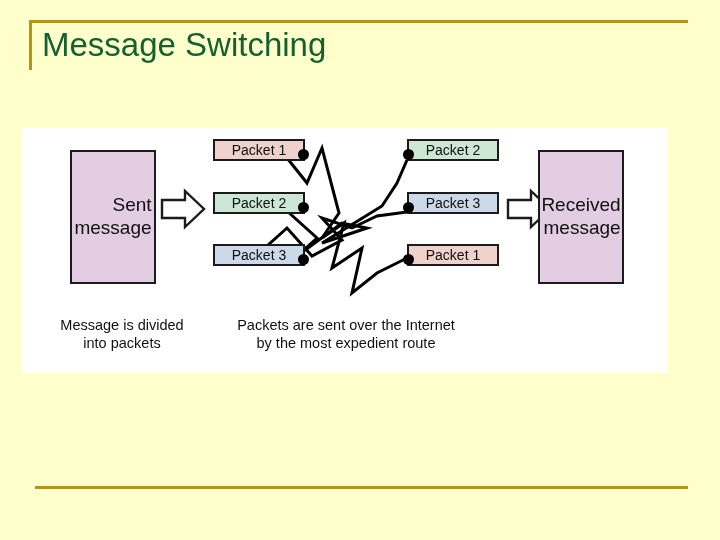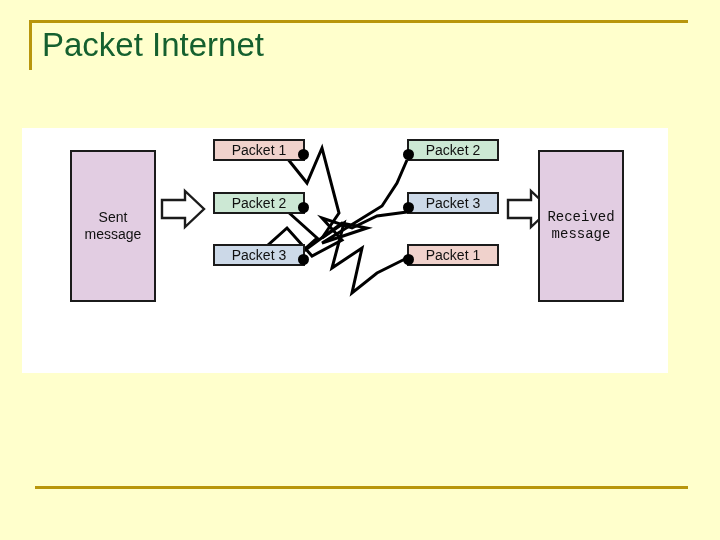--- a/index.html
+++ b/index.html
@@ -66,23 +66,24 @@
     align-items: center;
     justify-content: center;
     text-align: center;
     color: #101010;
     font-size: 14px;
     line-height: 1.2;
   }
 
   .msg-box {
     width: 86px;
-    height: 152px;
+    height: 134px;
     background: #e2cde2;
-    font-size: 14px;
+    font-size: 19px;
+    text-align: right;
   }
 
   .packet-box {
     width: 92px;
     height: 22px;
     font-size: 14px;
   }
 
   .dot {
     position: absolute;
@@ -107,21 +108,21 @@
     top: 0;
     width: 646px;
     height: 245px;
     pointer-events: none;
   }
 </style>
 </head>
 <body>
 
 <div id="title-area"></div>
-<h1 id="slide-title">Packet Internet</h1>
+<h1 id="slide-title">Message Switching</h1>
 
 <div id="diagram-panel">
 
   <svg id="routes-svg" viewBox="0 0 646 245">
     <g fill="none" stroke="#000000" stroke-width="3" stroke-linejoin="miter" stroke-linecap="butt">
 
       <polyline points="265,30 285,55 300,20 317,85 300,110 322,95 310,140 340,120 330,165 355,145 375,135 385,130"></polyline>
 
       <polyline points="265,83 295,110 275,128 320,95 345,100 300,115 360,78 375,55 385,32"></polyline>
 
@@ -164,21 +165,25 @@
   <div class="node-box packet-box" style="left:385px; top:64px; background:#ccd9e8;">
     <span>Packet 3</span>
   </div>
   <div class="dot" style="left:381px; top:74px;"></div>
 
   <div class="node-box packet-box" style="left:385px; top:116px; background:#f0d2cc;">
     <span>Packet 1</span>
   </div>
   <div class="dot" style="left:381px; top:126px;"></div>
 
-  <div class="node-box msg-box" style="left:516px; top:22px;font-family:Liberation Mono, monospace;">
+  <div class="node-box msg-box" style="left:516px; top:22px;">
     <span style="white-space:pre-line">Received
 message</span>
   </div>
 
+  <div class="caption" style="left:0px; top:188px; width:200px;">Message is divided
+into packets</div>
+  <div class="caption" style="left:184px; top:188px; width:280px;">Packets are sent over the Internet
+by the most expedient route</div>
 
 </div>
 
 <div id="bottom-rule"></div>
 
 </body></html>

